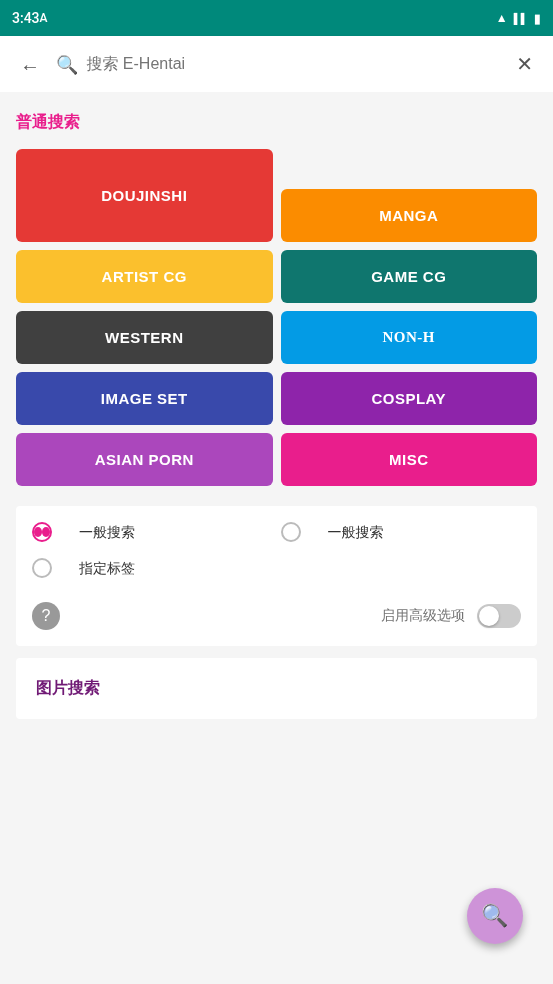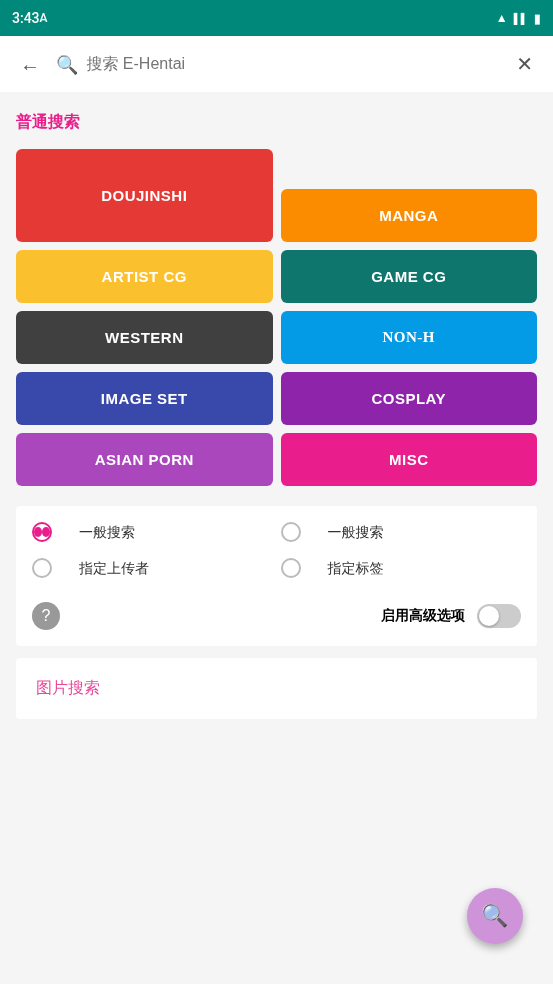--- a/index.html
+++ b/index.html
@@ -203,22 +203,21 @@
     }
 
     .advanced-label-wrap {
       display: flex;
       align-items: center;
       gap: 12px;
     }
 
     .advanced-label {
       font-size: 14px;
-      color: #000000;
-      font-weight: bold;
+      color: #737373;
     }
 
     
     .toggle-switch {
       width: 44px;
       height: 24px;
       background: #ccc;
       border-radius: 12px;
       position: relative;
       cursor: pointer;
@@ -239,24 +238,25 @@
 
     
     .image-search-section {
       background: white;
       padding: 20px;
       margin-top: 12px;
       border-radius: 4px;
     }
 
     .image-search-link {
-      color: #ec4899;
+      color: #701a75;
       font-size: 16px;
       text-decoration: none;
       cursor: pointer;
+      font-weight: bold;
     }
 
     
     .fab {
       position: fixed;
       bottom: 40px;
       right: 30px;
       width: 56px;
       height: 56px;
       border-radius: 50%;
@@ -327,24 +327,20 @@
           <div style="width:10px;height:10px;border-radius:50%;background:#e91e8c;"></div>
         </div>
         <span class="radio-label">一般搜索</span>
       </div>
 
       <div class="radio-item">
         <div class="radio-circle"></div>
         <span class="radio-label">一般搜索</span>
       </div>
 
-      <div class="radio-item">
-        <div class="radio-circle"></div>
-        <span class="radio-label">指定上传者</span>
-      </div>
 
       <div class="radio-item">
         <div class="radio-circle"></div>
         <span class="radio-label">指定标签</span>
       </div>
 
     </div>
 
     <div class="advanced-row">
       <button class="help-btn">?</button>

